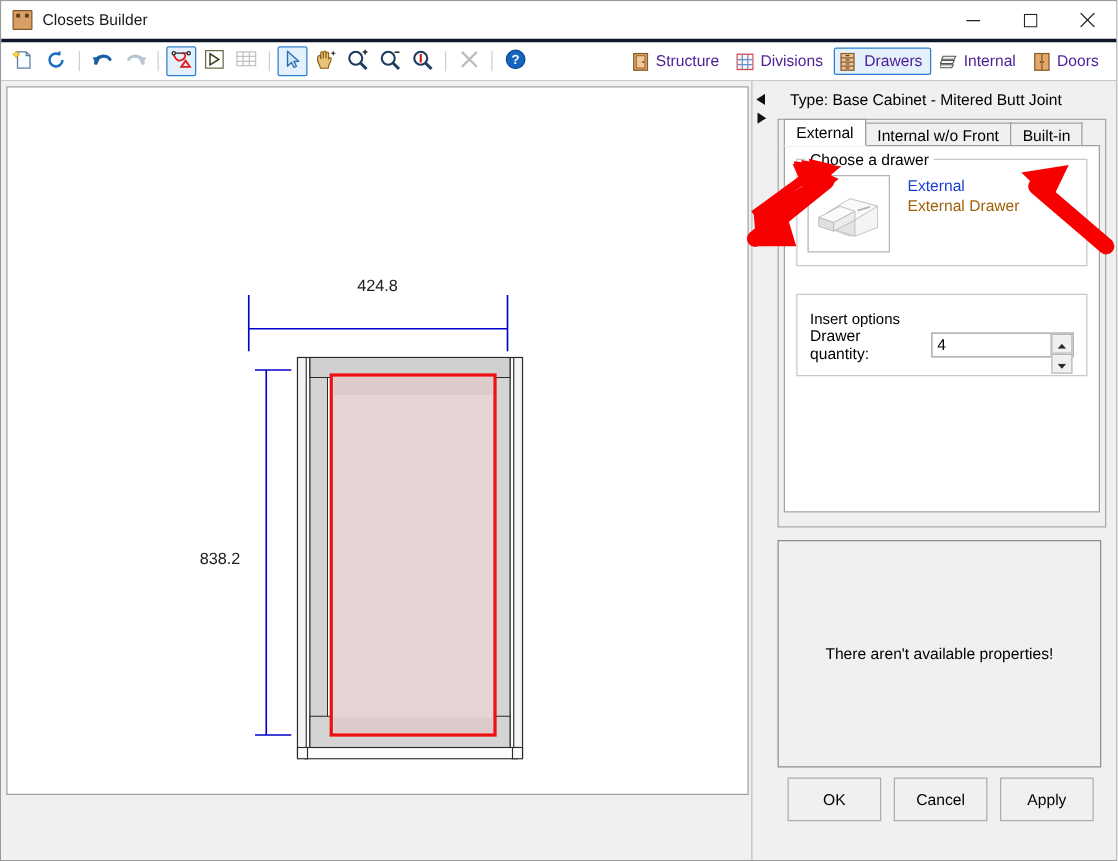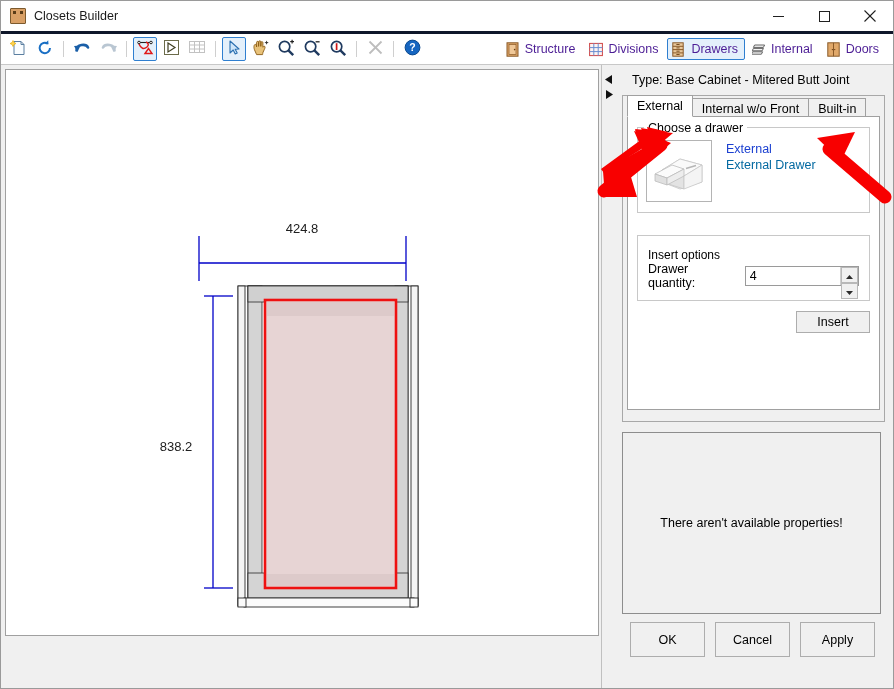--- a/index.html
+++ b/index.html
@@ -214,21 +214,21 @@
   }
   .thumb {
     width: 66px; height: 62px;
     border: 1px solid #b4b4b4;
     background: #ffffff;
     box-sizing: border-box;
     display:flex; align-items:center; justify-content:center;
   }
   .drawer-meta { padding-left: 14px; padding-top: 2px; }
   .drawer-name { color: #1a3fd0; font-size: 12.5px; }
-  .drawer-desc { color: #0369a1; font-size: 12.5px; margin-top: 2px; }
+  .drawer-desc { color: #a16207; font-size: 12.5px; margin-top: 2px; }
 
   .insert-fs {
     border: 1px solid #c8c8c8;
     margin: 22px 9px 0 9px;
     padding: 12px 10px 10px 10px;
     position: relative;
     box-sizing: border-box;
   }
   .qty-row { display: flex; align-items: center; }
   .qty-label { font-size: 12.5px; }
@@ -655,25 +655,20 @@
                       <svg width="7" height="4" viewBox="0 0 7 4">
                           <path d="M0 0 L7 0 L3.5 4 z" fill="#2b2b2b"></path>
                         </svg>
                     </span>
                   </div>
                 </div>
               </div>
             </div>
           </div>
 
-          <div class="insert-btn-row">
-            <div class="btn">
-              <span>Insert</span>
-            </div>
-          </div>
         </div>
       </div>
 
       <div class="props-box">
         <span>There aren't available properties!</span>
       </div>
 
       <div class="dlg-buttons">
         <div class="btn">
           <span>OK</span>

